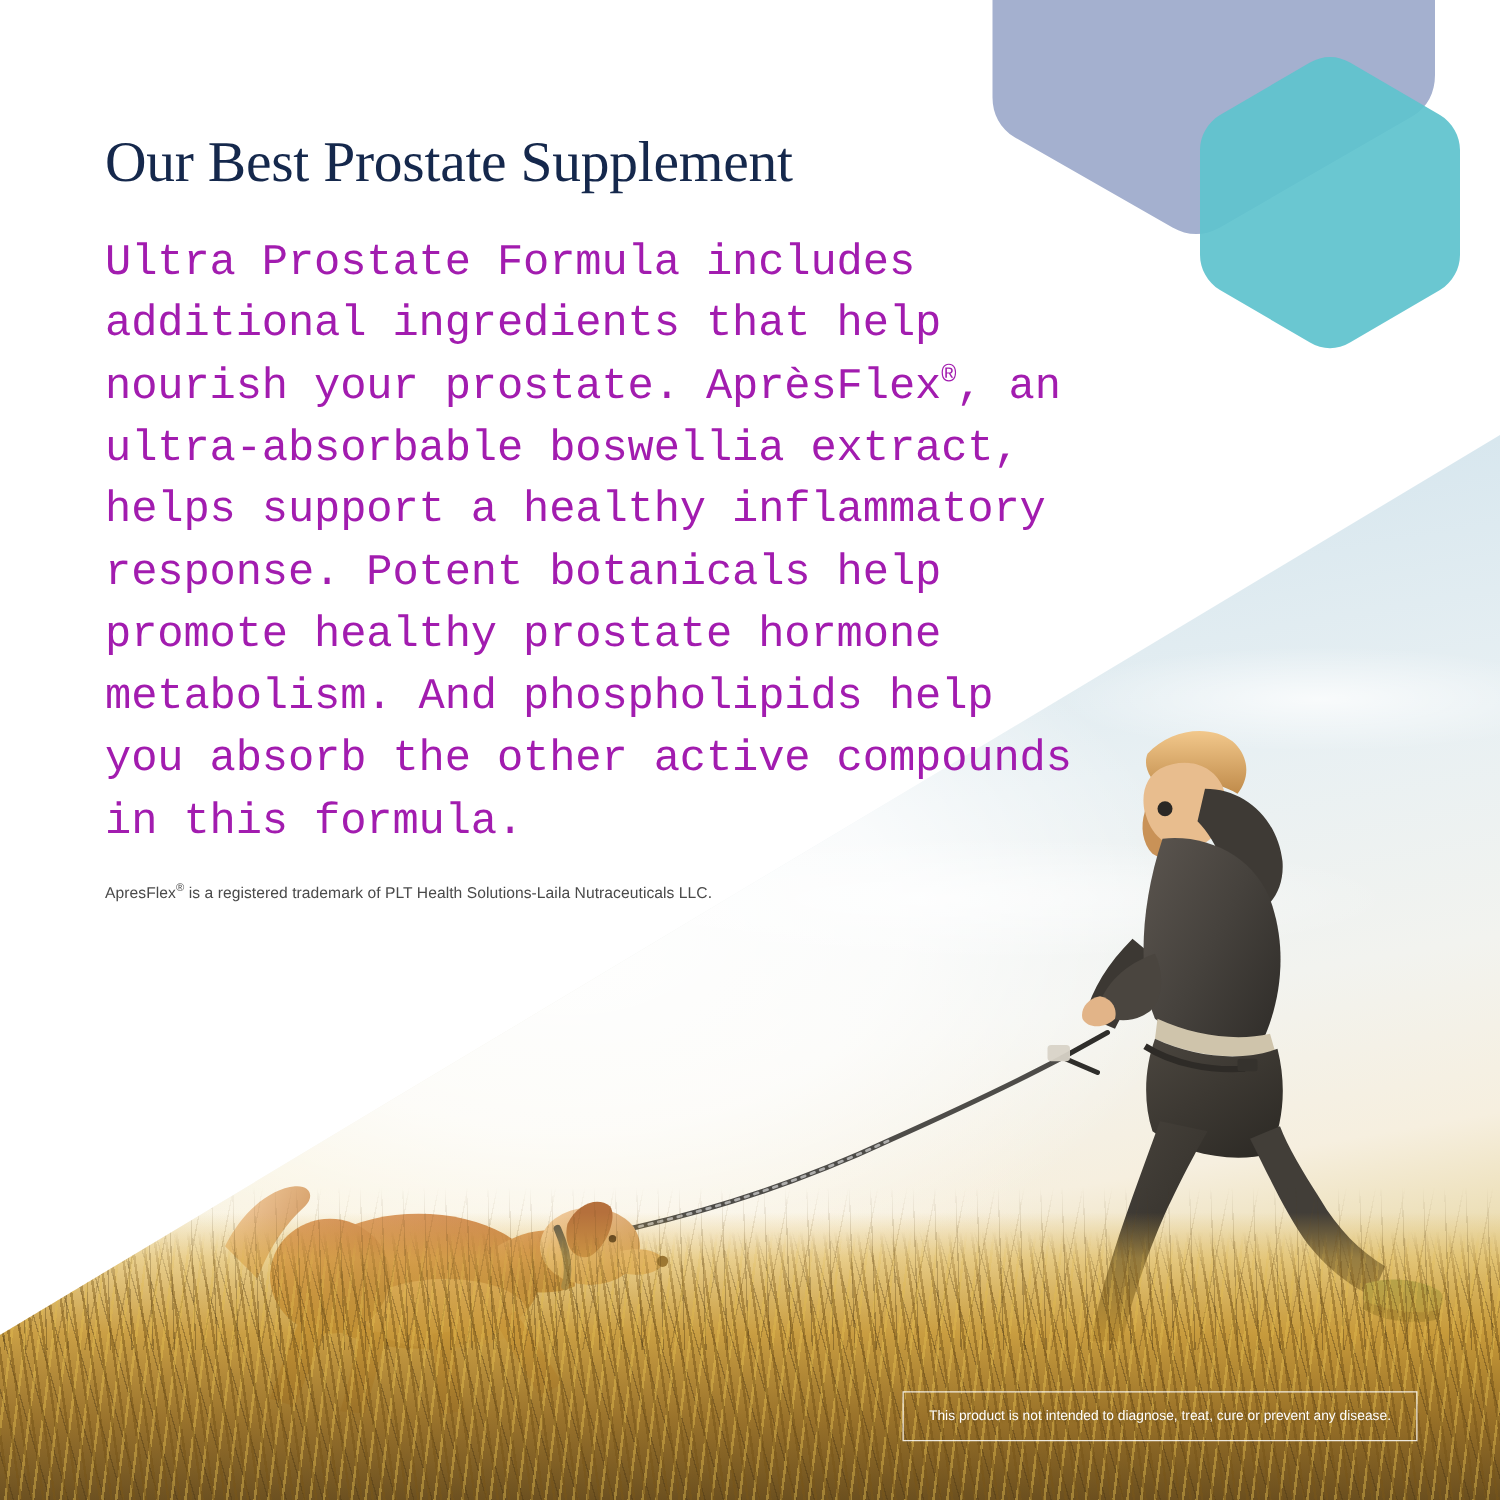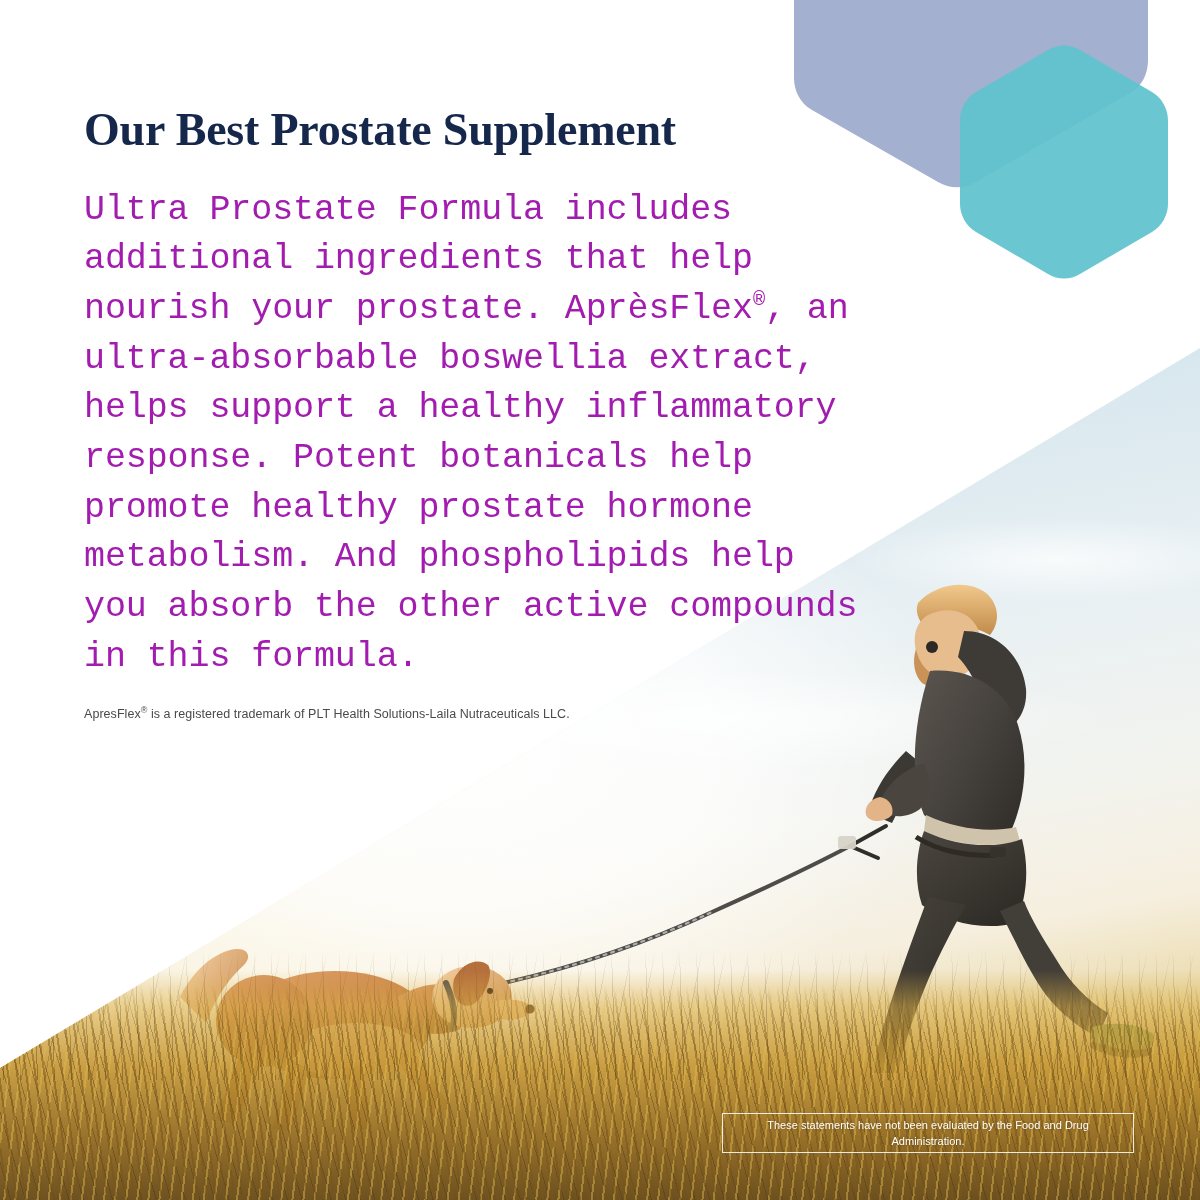--- a/index.html
+++ b/index.html
@@ -97,21 +97,21 @@
   .leash svg { display:block; }
 
   
   .content {
     position:absolute;
     left:84px; top:104px;
     width:790px;
   }
   .headline {
     font-family:"Liberation Serif", "DejaVu Serif", serif;
-    font-weight:700;
+    font-weight:400;
     font-size:46px;
     line-height:1.12;
     letter-spacing:-0.2px;
     color:#15284c;
     margin-bottom:30px;
   }
   .body-copy {
     font-family:Liberation Mono, monospace;
     font-size:35px;
     line-height:1.42;
@@ -286,16 +286,16 @@
 
   <div class="content">
     <h1 class="headline">Our Best Prostate Supplement</h1>
 
     <p class="body-copy"><span>Ultra Prostate Formula includes additional ingredients that help nourish your prostate. AprèsFlex</span><sup>®</sup><span>, an ultra-absorbable boswellia extract, helps support a healthy inflammatory response. Potent botanicals help promote healthy prostate hormone metabolism. And phospholipids help you absorb the other active compounds in this formula.</span></p>
 
     <p class="tm-note"><span>ApresFlex</span><sup>®</sup><span> is a registered trademark of PLT Health Solutions-Laila Nutraceuticals LLC.</span></p>
   </div>
 
   <div class="fda">
-    <p>These statements have not been evaluated by the Food and Drug Administration.</p>
+    <p>This product is not intended to diagnose, treat, cure or prevent any disease.</p>
   </div>
 
 </div>
 
 </body></html>

